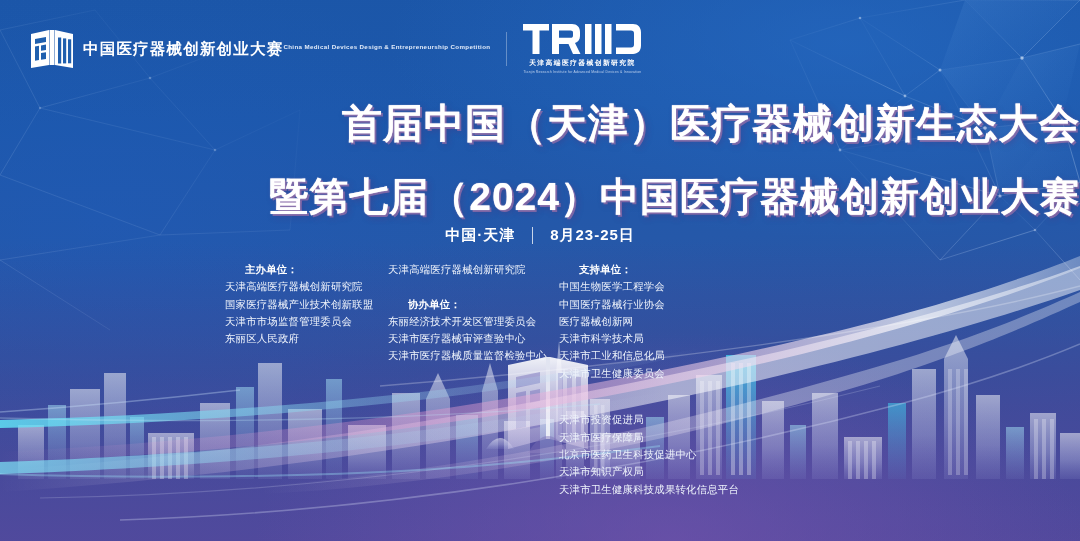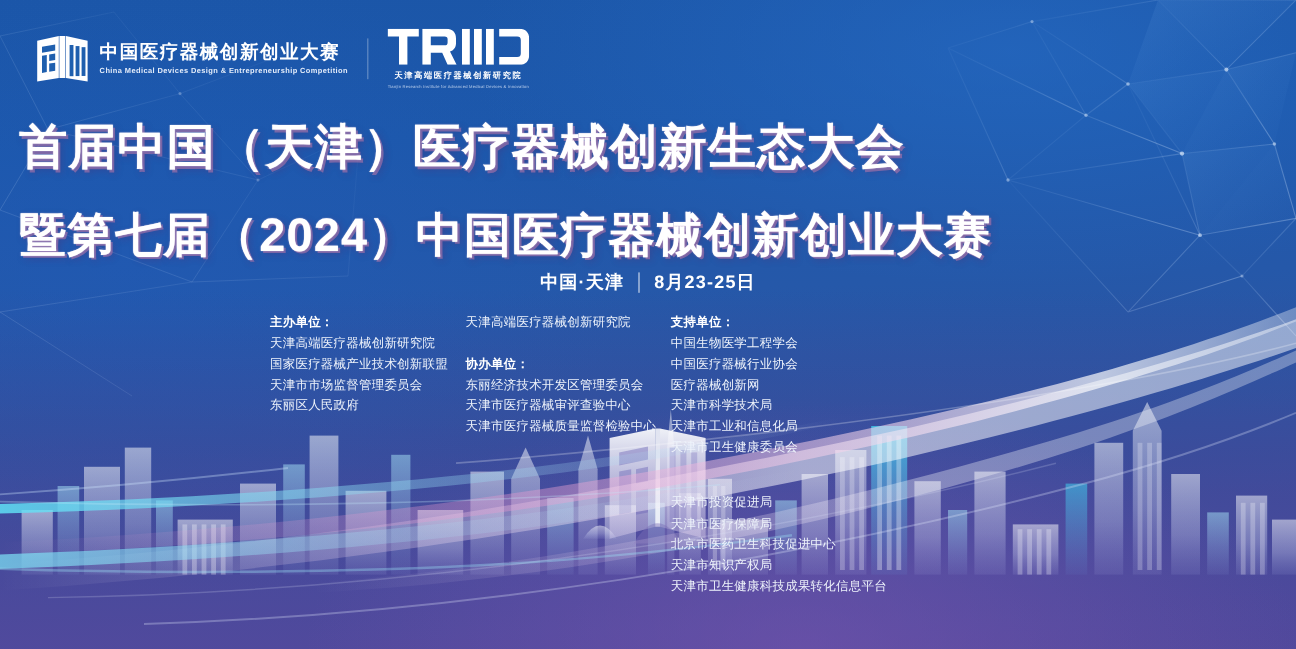--- a/index.html
+++ b/index.html
@@ -35,21 +35,21 @@
 
   
   .skyline{position:absolute;left:0;right:0;bottom:62px;height:150px;pointer-events:none;}
   .skyline svg{width:100%;height:100%;display:block;}
 
   
   .header{position:absolute;left:30px;top:24px;display:flex;align-items:center;gap:0px;z-index:6;}
   .logo-block{display:flex;align-items:center;gap:9px;}
   .logo-mark{width:44px;height:40px;flex:0 0 auto;}
   .logo-mark svg{display:block;width:100%;height:100%;}
-  .logo-words{display:flex;flex-direction:column;justify-content:center;}
+  .logo-words{display:flex;justify-content:center;}
   .logo-cn{
     color:#ffffff;font-size:15.5px;font-weight:700;letter-spacing:1.2px;
     line-height:1.15;white-space:nowrap;
   }
   .logo-en{
     color:#e3ecfa;font-size:6.2px;font-weight:600;letter-spacing:0.35px;
     line-height:1.2;white-space:nowrap;margin-top:3px;
   }
   .logo-divider{
     width:1px;height:34px;background:rgba(255,255,255,0.32);margin:0 16px 0 16px;
@@ -60,60 +60,60 @@
   .triid-cn{
     color:#ffffff;font-size:6.8px;font-weight:700;letter-spacing:1.4px;
     margin-top:4px;white-space:nowrap;
   }
   .triid-en{
     color:#bfd2ee;font-size:3.4px;letter-spacing:0.2px;margin-top:2px;white-space:nowrap;
   }
 
   
   .titles{
-    position:absolute;left:16px;right:0;top:96px;text-align:left;z-index:6;
+    position:absolute;left:8px;right:0;top:96px;text-align:right;z-index:6;
   }
   .title-line{
     color:#ffffff;
     font-weight:700;
     font-size:40px;
     line-height:54px;
     letter-spacing:1px;
     white-space:nowrap;
     text-shadow:
       0 0 1px rgba(255,235,245,0.9),
       2px 2px 0px rgba(190,120,170,0.55),
       3px 3px 6px rgba(90,40,110,0.35);
   }
   .title-line.l2{font-size:39px;margin-top:20px;}
 
   
   .meta{
     position:absolute;left:0;right:0;top:226px;text-align:center;z-index:6;
   }
   .meta-inner{
-    display:inline-flex;align-items:center;gap:12px;
+    display:inline-flex;align-items:center;gap:17px;
     color:#ffffff;font-size:15px;font-weight:700;letter-spacing:1px;
   }
   .meta-sep{
     display:inline-block;width:1px;height:17px;background:rgba(255,255,255,0.75);
   }
 
   
   .orgs{
     position:absolute;left:225px;top:261px;z-index:6;
     display:flex;align-items:flex-start;
   }
   .col{display:flex;flex-direction:column;}
   .col-host{width:163px;}
   .col-exec{width:171px;}
   .col-support{display:flex;gap:12px;flex-direction:column;}
   .sub{display:flex;flex-direction:column;}
   .grp-title{
-    color:#ffffff;font-size:10.4px;font-weight:700;line-height:17.3px;letter-spacing:.2px;white-space:nowrap;
+    color:#ffffff;font-size:10.4px;font-weight:700;line-height:17.3px;letter-spacing:.2px;white-space:nowrap;margin-left:20px;
   }
   .grp-item{
     color:#eef3fb;font-size:10.4px;font-weight:500;line-height:17.3px;letter-spacing:.2px;white-space:nowrap;
   }
   .spacer{height:17.3px;}
 </style>
 </head>
 <body>
 
 <div id="poster">

